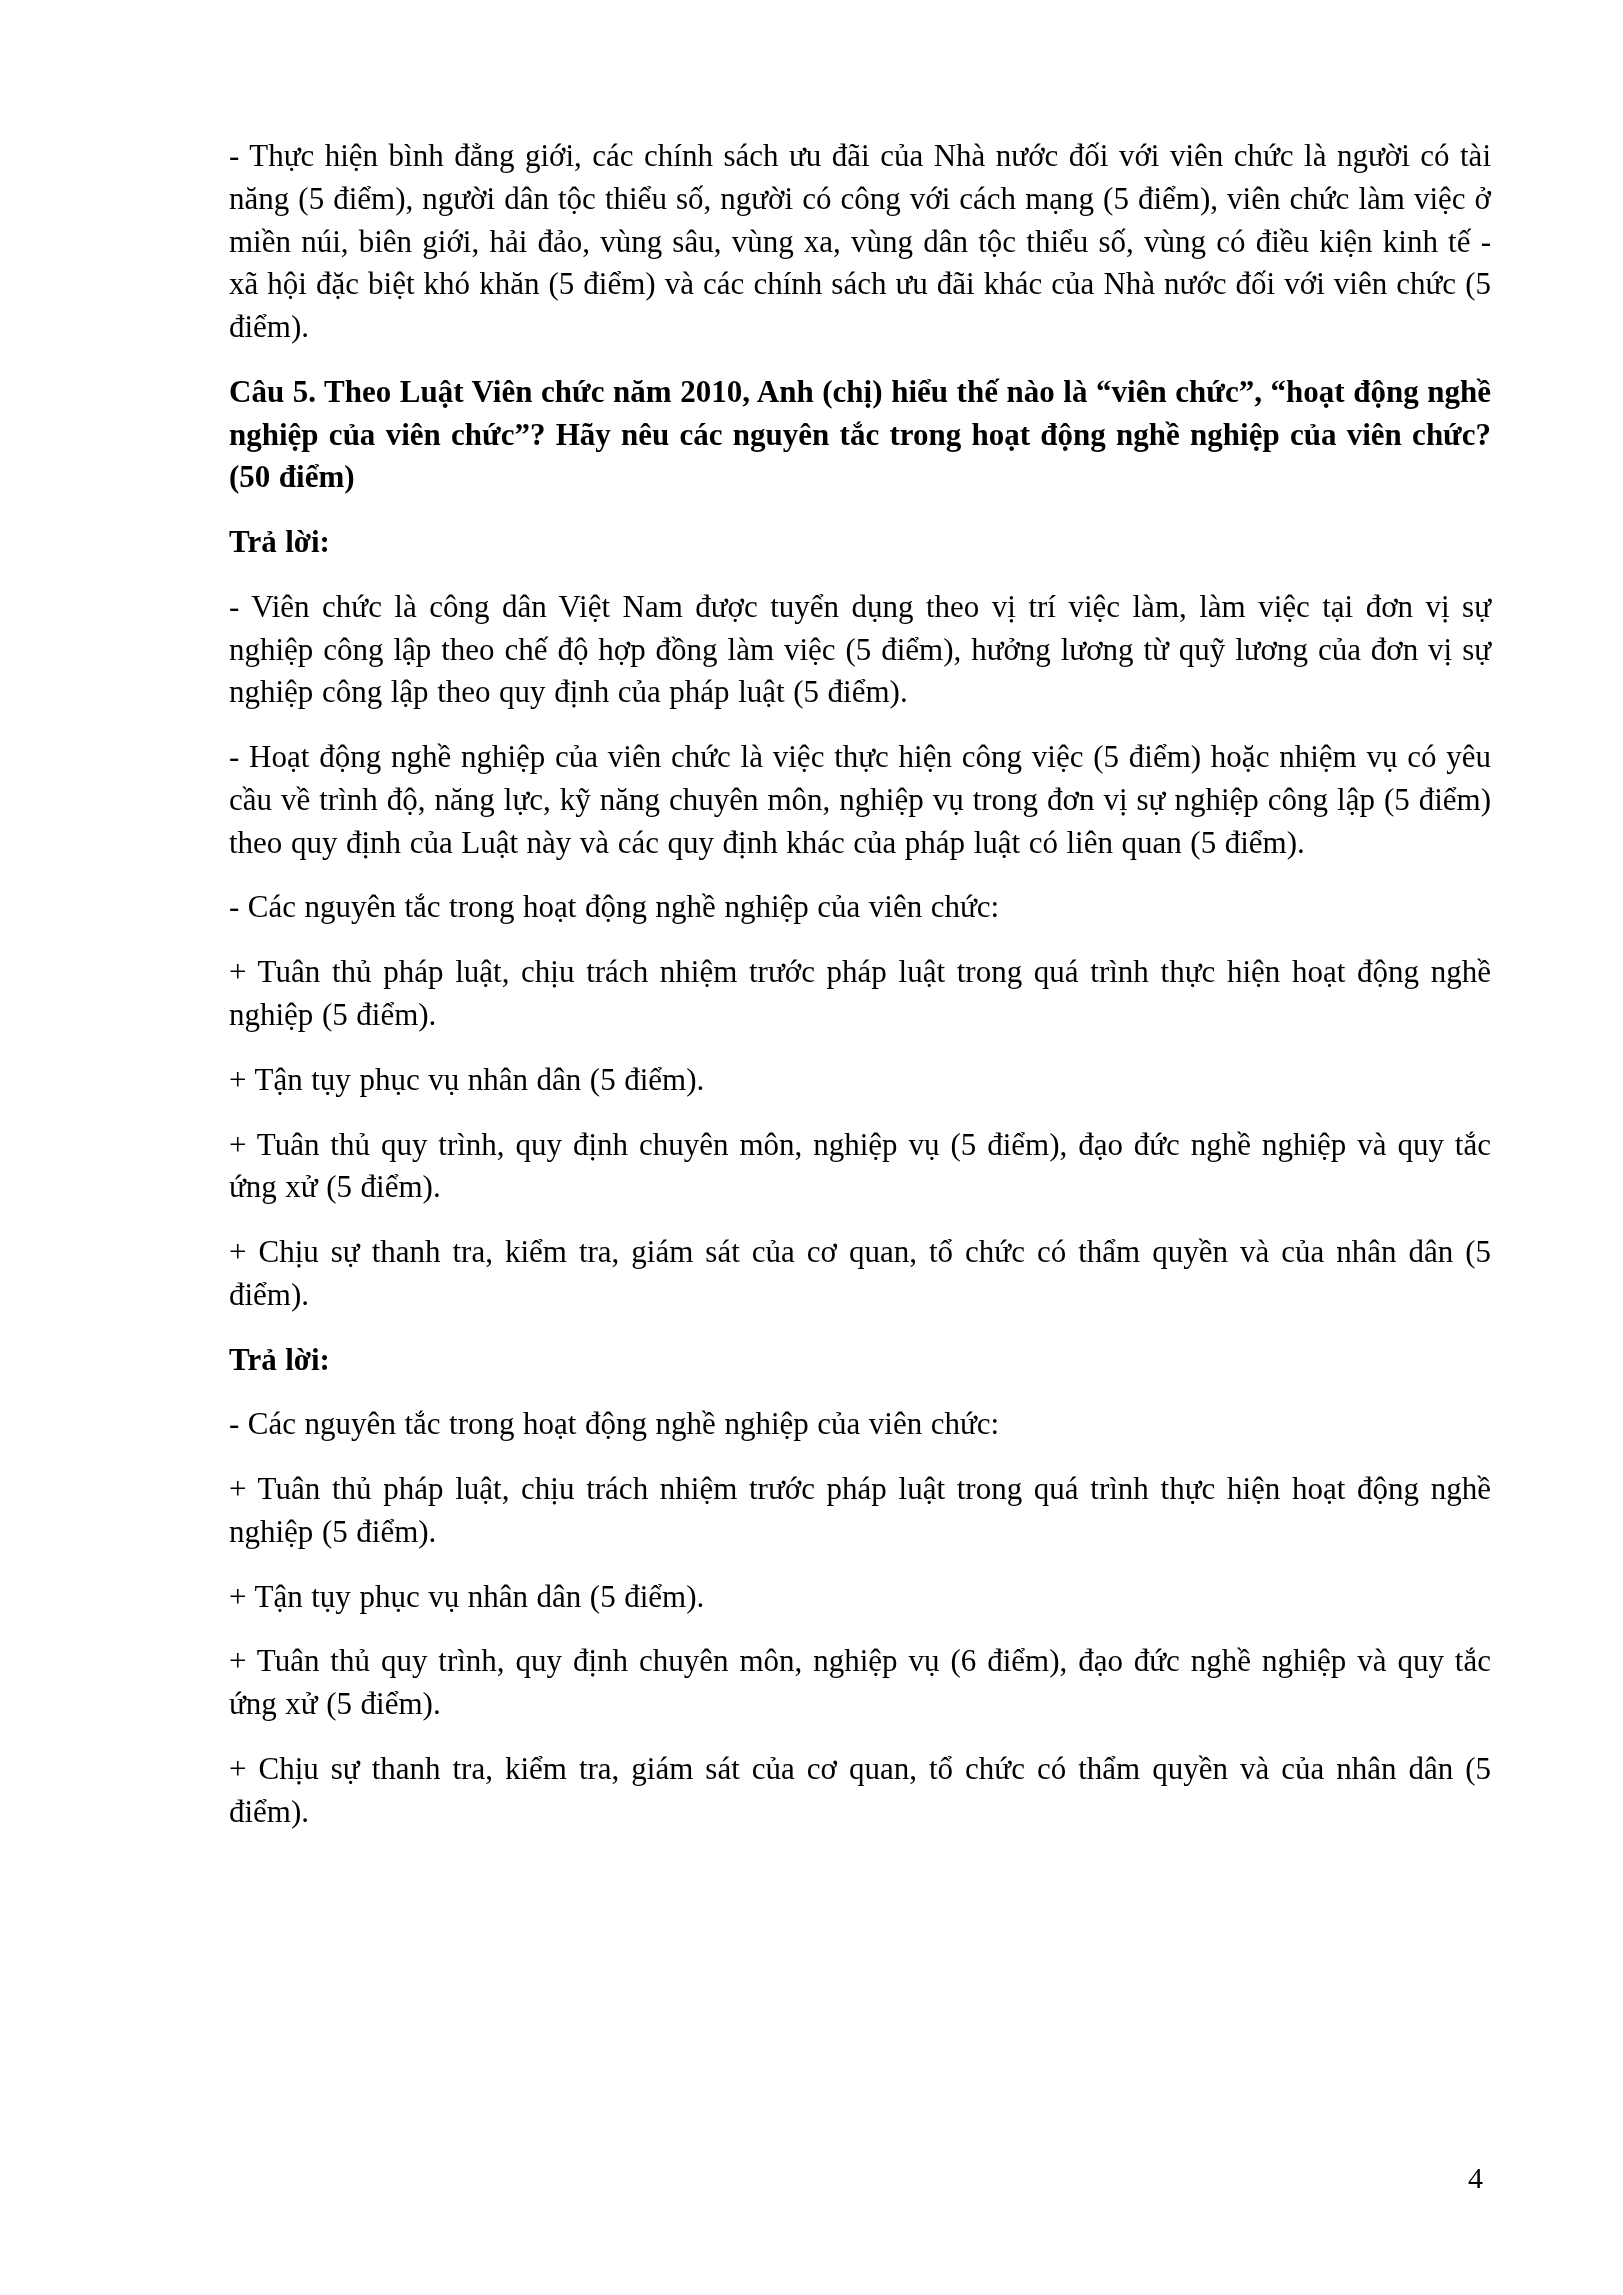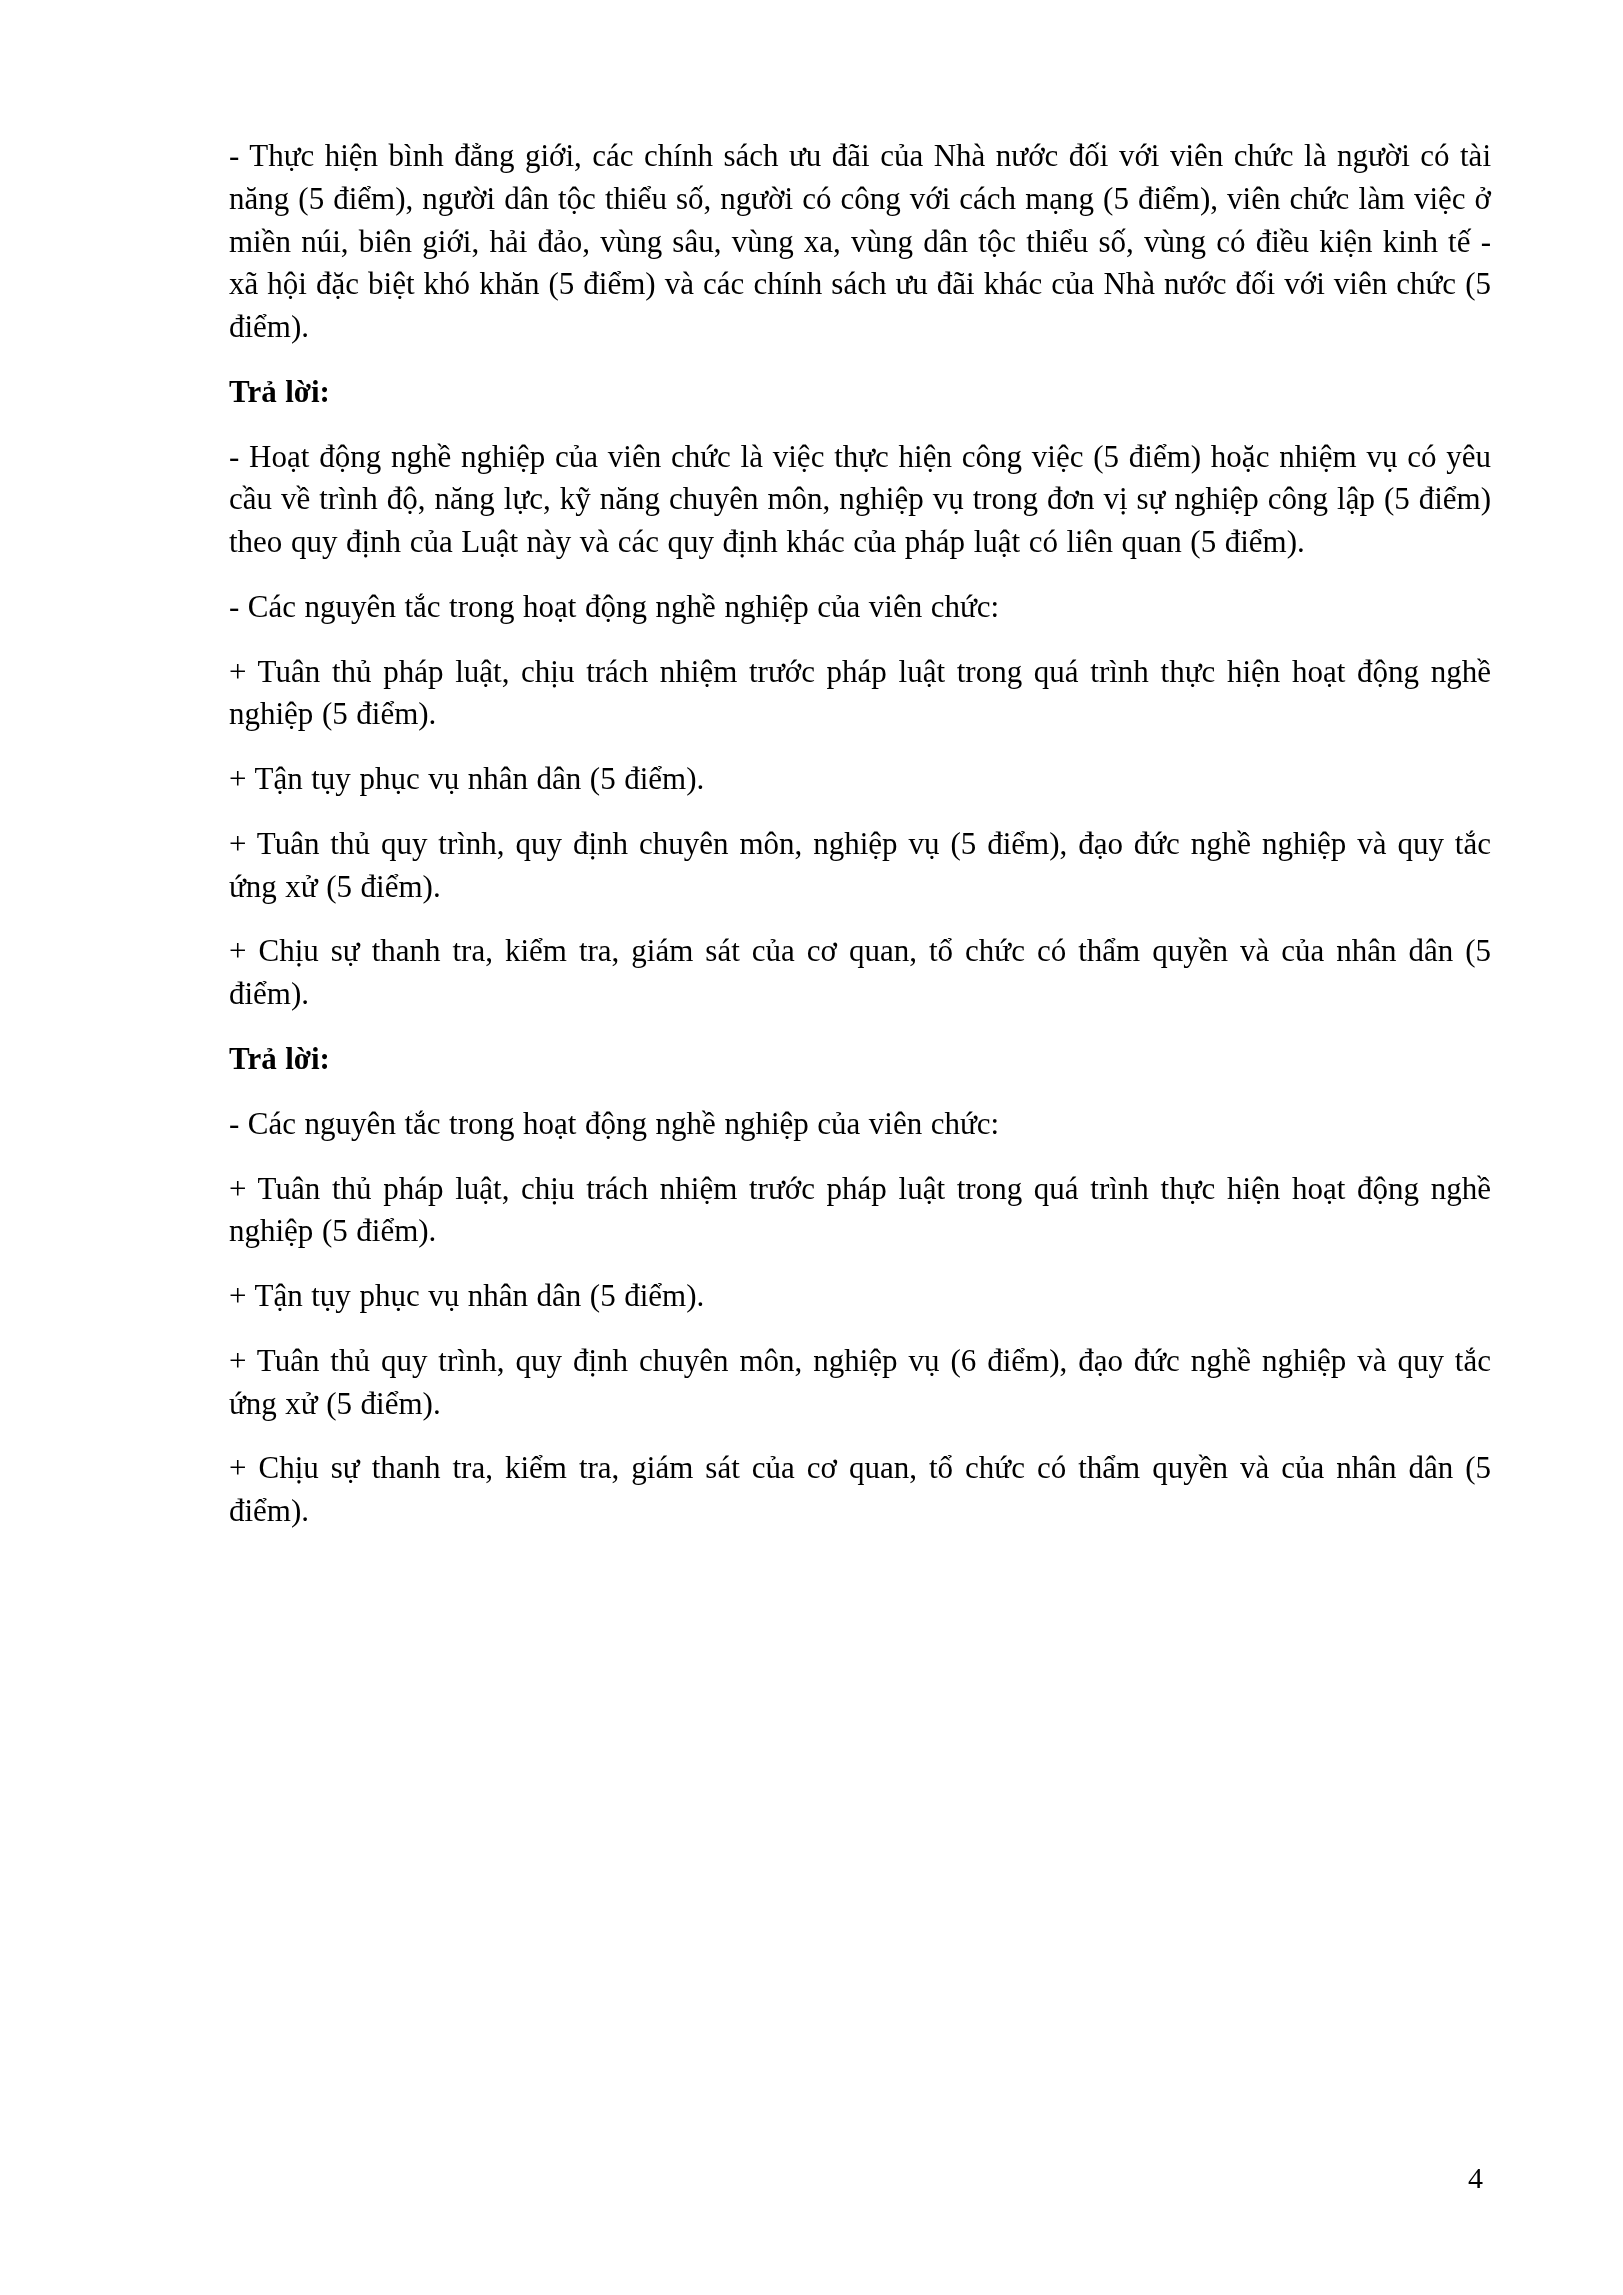--- a/index.html
+++ b/index.html
@@ -36,21 +36,23 @@
     font-size: 30px;
     color: #000000;
   }
 </style>
 </head>
 <body>
 
 <div class="page">
   <div class="content">
     <p class="para">- Thực hiện bình đẳng giới, các chính sách ưu đãi của Nhà nước đối với viên chức là người có tài năng (5 điểm), người dân tộc thiểu số, người có công với cách mạng (5 điểm), viên chức làm việc ở miền núi, biên giới, hải đảo, vùng sâu, vùng xa, vùng dân tộc thiểu số, vùng có điều kiện kinh tế - xã hội đặc biệt khó khăn (5 điểm) và các chính sách ưu đãi khác của Nhà nước đối với viên chức (5 điểm).</p>
+    <p class="para bold">Câu 5. Theo Luật Viên chức năm 2010, Anh (chị) hiểu thế nào là “viên chức”, “hoạt động nghề nghiệp của viên chức”? Hãy nêu các nguyên tắc trong hoạt động nghề nghiệp của viên chức? (50 điểm)</p>
     <p class="para bold">Trả lời:</p>
+    <p class="para">- Viên chức là công dân Việt Nam được tuyển dụng theo vị trí việc làm, làm việc tại đơn vị sự nghiệp công lập theo chế độ hợp đồng làm việc (5 điểm), hưởng lương từ quỹ lương của đơn vị sự nghiệp công lập theo quy định của pháp luật (5 điểm).</p>
     <p class="para">- Hoạt động nghề nghiệp của viên chức là việc thực hiện công việc (5 điểm) hoặc nhiệm vụ có yêu cầu về trình độ, năng lực, kỹ năng chuyên môn, nghiệp vụ trong đơn vị sự nghiệp công lập (5 điểm) theo quy định của Luật này và các quy định khác của pháp luật có liên quan (5 điểm).</p>
     <p class="para">- Các nguyên tắc trong hoạt động nghề nghiệp của viên chức:</p>
     <p class="para">+ Tuân thủ pháp luật, chịu trách nhiệm trước pháp luật trong quá trình thực hiện hoạt động nghề nghiệp (5 điểm).</p>
     <p class="para">+ Tận tụy phục vụ nhân dân (5 điểm).</p>
     <p class="para">+ Tuân thủ quy trình, quy định chuyên môn, nghiệp vụ (5 điểm), đạo đức nghề nghiệp và quy tắc ứng xử (5 điểm).</p>
     <p class="para">+ Chịu sự thanh tra, kiểm tra, giám sát của cơ quan, tổ chức có thẩm quyền và của nhân dân (5 điểm).</p>
     <p class="para bold">Trả lời:</p>
     <p class="para">- Các nguyên tắc trong hoạt động nghề nghiệp của viên chức:</p>
     <p class="para">+ Tuân thủ pháp luật, chịu trách nhiệm trước pháp luật trong quá trình thực hiện hoạt động nghề nghiệp (5 điểm).</p>
     <p class="para">+ Tận tụy phục vụ nhân dân (5 điểm).</p>

